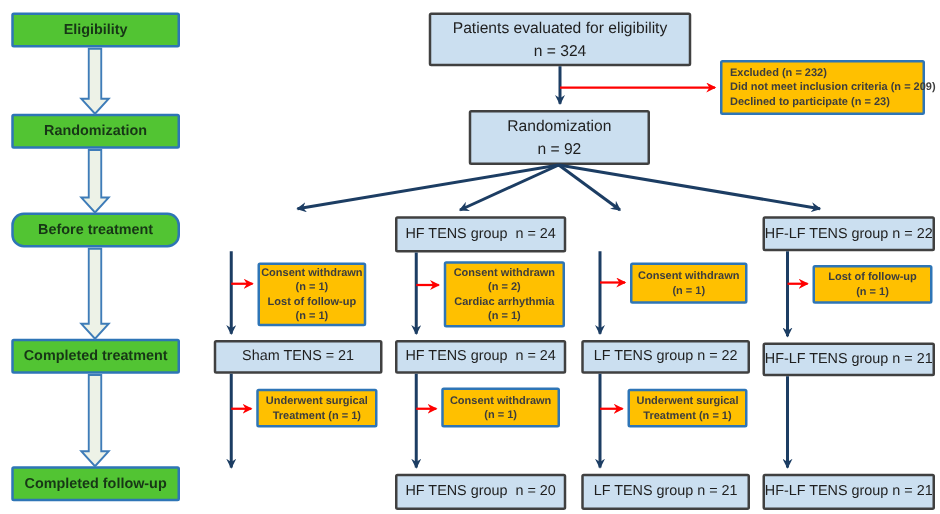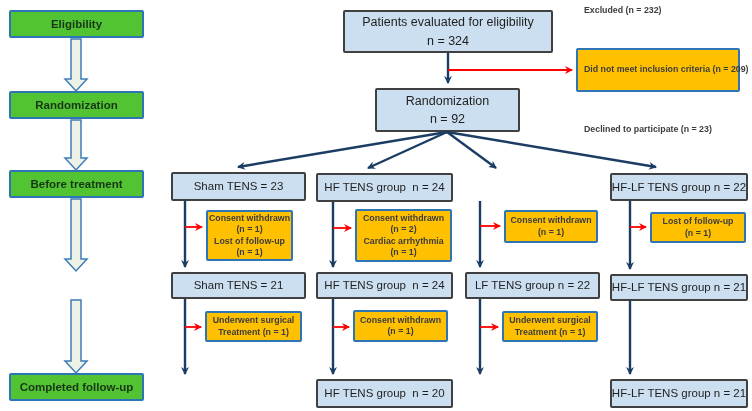--- a/index.html
+++ b/index.html
@@ -21,52 +21,50 @@
     background:#cbdff0;border:2px solid #404040;border-radius:2px;
     font-size:11.5px;
   }
   .blue .ln{white-space:pre;line-height:1.45;}
   .topbox{font-size:12.5px;}
   .orange{
     background:#ffc000;border:2px solid #2e75b6;border-radius:2px;
     font-size:8.8px;font-weight:700;color:#3d3d3d;line-height:1.3;
   }
   .orange .ln{white-space:pre;}
-  .orange.leftalign{align-items:flex-start;text-align:center;padding-left:6px;gap:48px;}
+  .orange.leftalign{align-items:flex-start;text-align:center;padding-left:6px;}
   svg.overlay{position:absolute;left:0;top:0;pointer-events:none;}
 </style>
 </head>
 <body>
 
 <div id="canvas">
 
   <div class="box stage" style="top:10px;">Eligibility</div>
   <div class="box stage" style="top:91px;">Randomization</div>
-  <div class="box stage" style="top:170px;">Before treatment</div>
+  <div class="box stage" style="top:170px;border-radius:10px;">Before treatment</div>
+  <div class="box stage" style="top:271px;">Completed treatment</div>
   <div class="box stage" style="top:373px;">Completed follow-up</div>
 
   <div class="box blue topbox" style="left:343px;top:10px;width:210px;height:43px;">
     <span class="ln">Patients evaluated for eligibility</span>
     <span class="ln">n = 324</span>
   </div>
 
   <div class="box orange leftalign" style="left:576px;top:48px;width:164px;height:44px;">
     <span class="ln">Excluded (n = 232)</span>
     <span class="ln">Did not meet inclusion criteria (n = 209)</span>
     <span class="ln">Declined to participate (n = 23)</span>
   </div>
 
   <div class="box blue topbox" style="left:375px;top:88px;width:145px;height:44px;">
     <span class="ln">Randomization</span>
     <span class="ln">n = 92</span>
   </div>
 
-  <div class="box blue" style="left:171px;top:172px;width:135px;height:29px;">
-      <span class="ln">Sham TENS = 23</span>
-    </div>
   <div class="box blue" style="left:316px;top:173px;width:137px;height:29px;">
       <span class="ln">HF TENS group  n = 24</span>
     </div>
   <div class="box blue" style="left:610px;top:173px;width:138px;height:28px;">
       <span class="ln">HF-LF TENS group n = 22</span>
     </div>
 
   <div class="box orange" style="left:206px;top:210px;width:87px;height:51px;">
     <span class="ln">Consent withdrawn</span>
     <span class="ln">(n = 1)</span>
@@ -110,20 +108,23 @@
     <span class="ln">(n = 1)</span>
   </div>
   <div class="box orange" style="left:502px;top:311px;width:96px;height:31px;">
     <span class="ln">Underwent surgical</span>
     <span class="ln">Treatment (n = 1)</span>
   </div>
 
   <div class="box blue" style="left:316px;top:379px;width:137px;height:29px;">
       <span class="ln">HF TENS group  n = 20</span>
     </div>
+  <div class="box blue" style="left:465px;top:379px;width:135px;height:29px;">
+      <span class="ln">LF TENS group n = 21</span>
+    </div>
   <div class="box blue" style="left:610px;top:379px;width:138px;height:29px;">
       <span class="ln">HF-LF TENS group n = 21</span>
     </div>
 
   <svg class="overlay" width="752" height="411" viewBox="0 0 752 411">
     <defs>
       <marker id="navyhead" markerWidth="9" markerHeight="8" refX="7" refY="4" orient="auto" markerUnits="userSpaceOnUse">
         <path d="M0,0 L8,4 L0,8 L2.5,4 Z" fill="#1c3d63"></path>
       </marker>
       <marker id="redhead" markerWidth="9" markerHeight="8" refX="7" refY="4" orient="auto" markerUnits="userSpaceOnUse">

